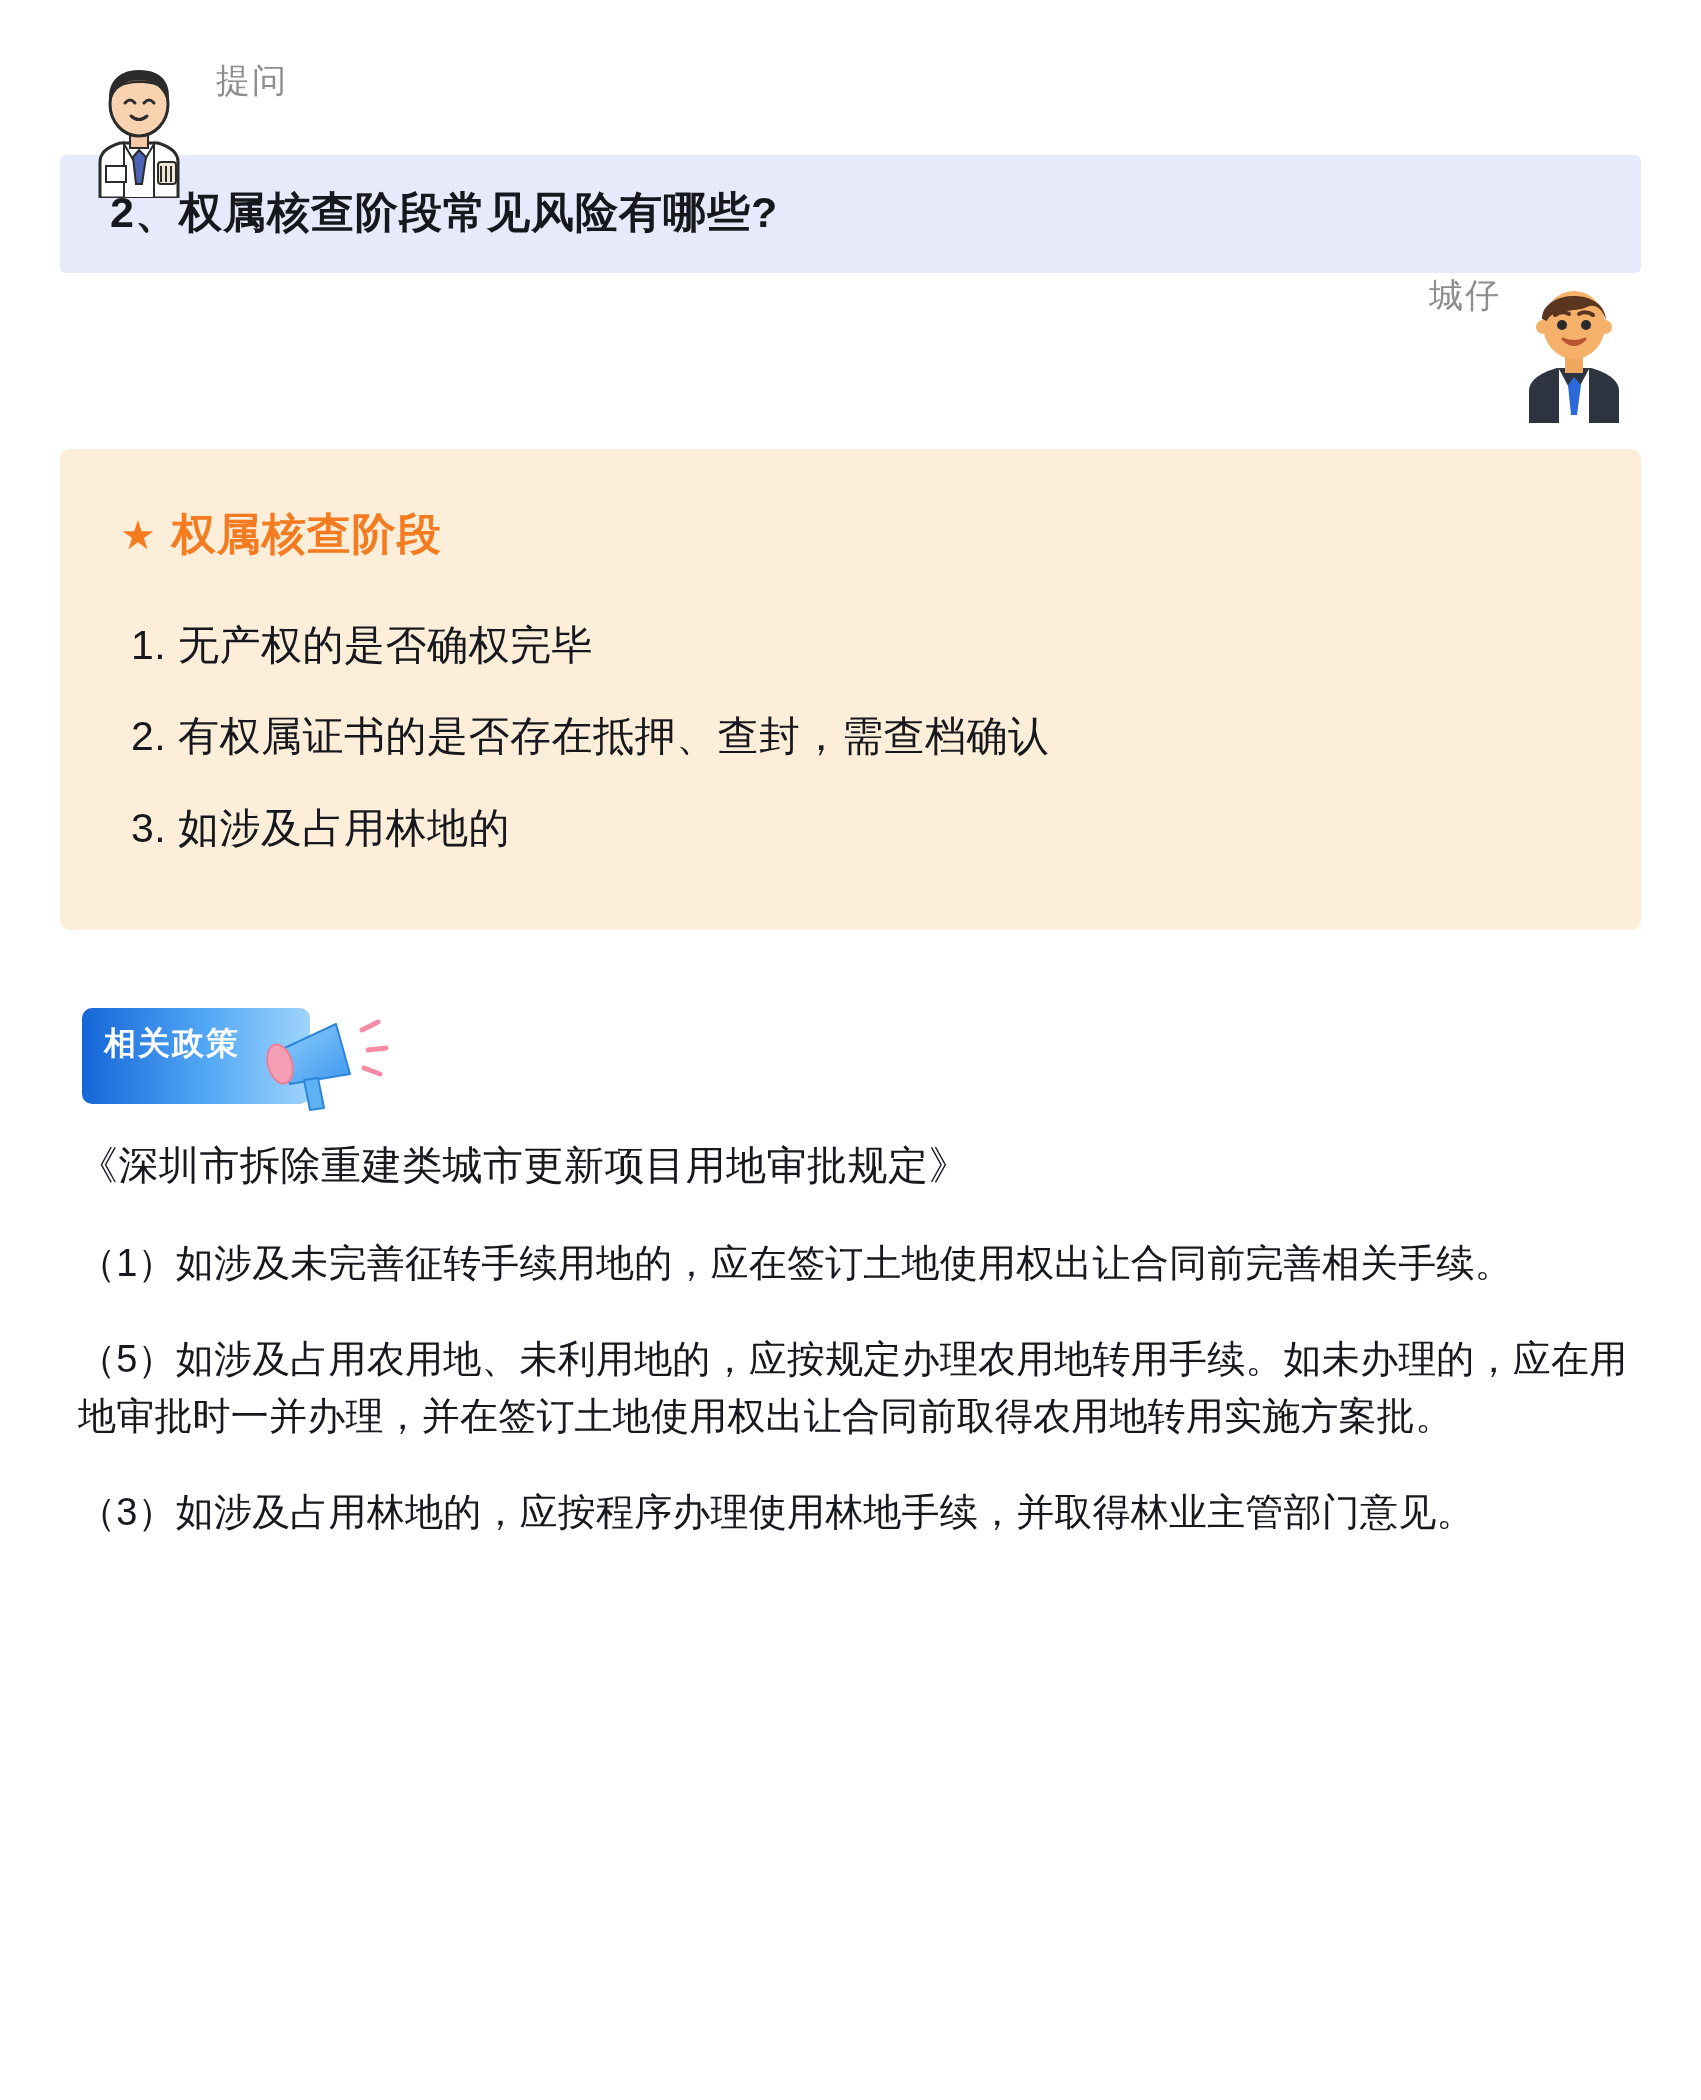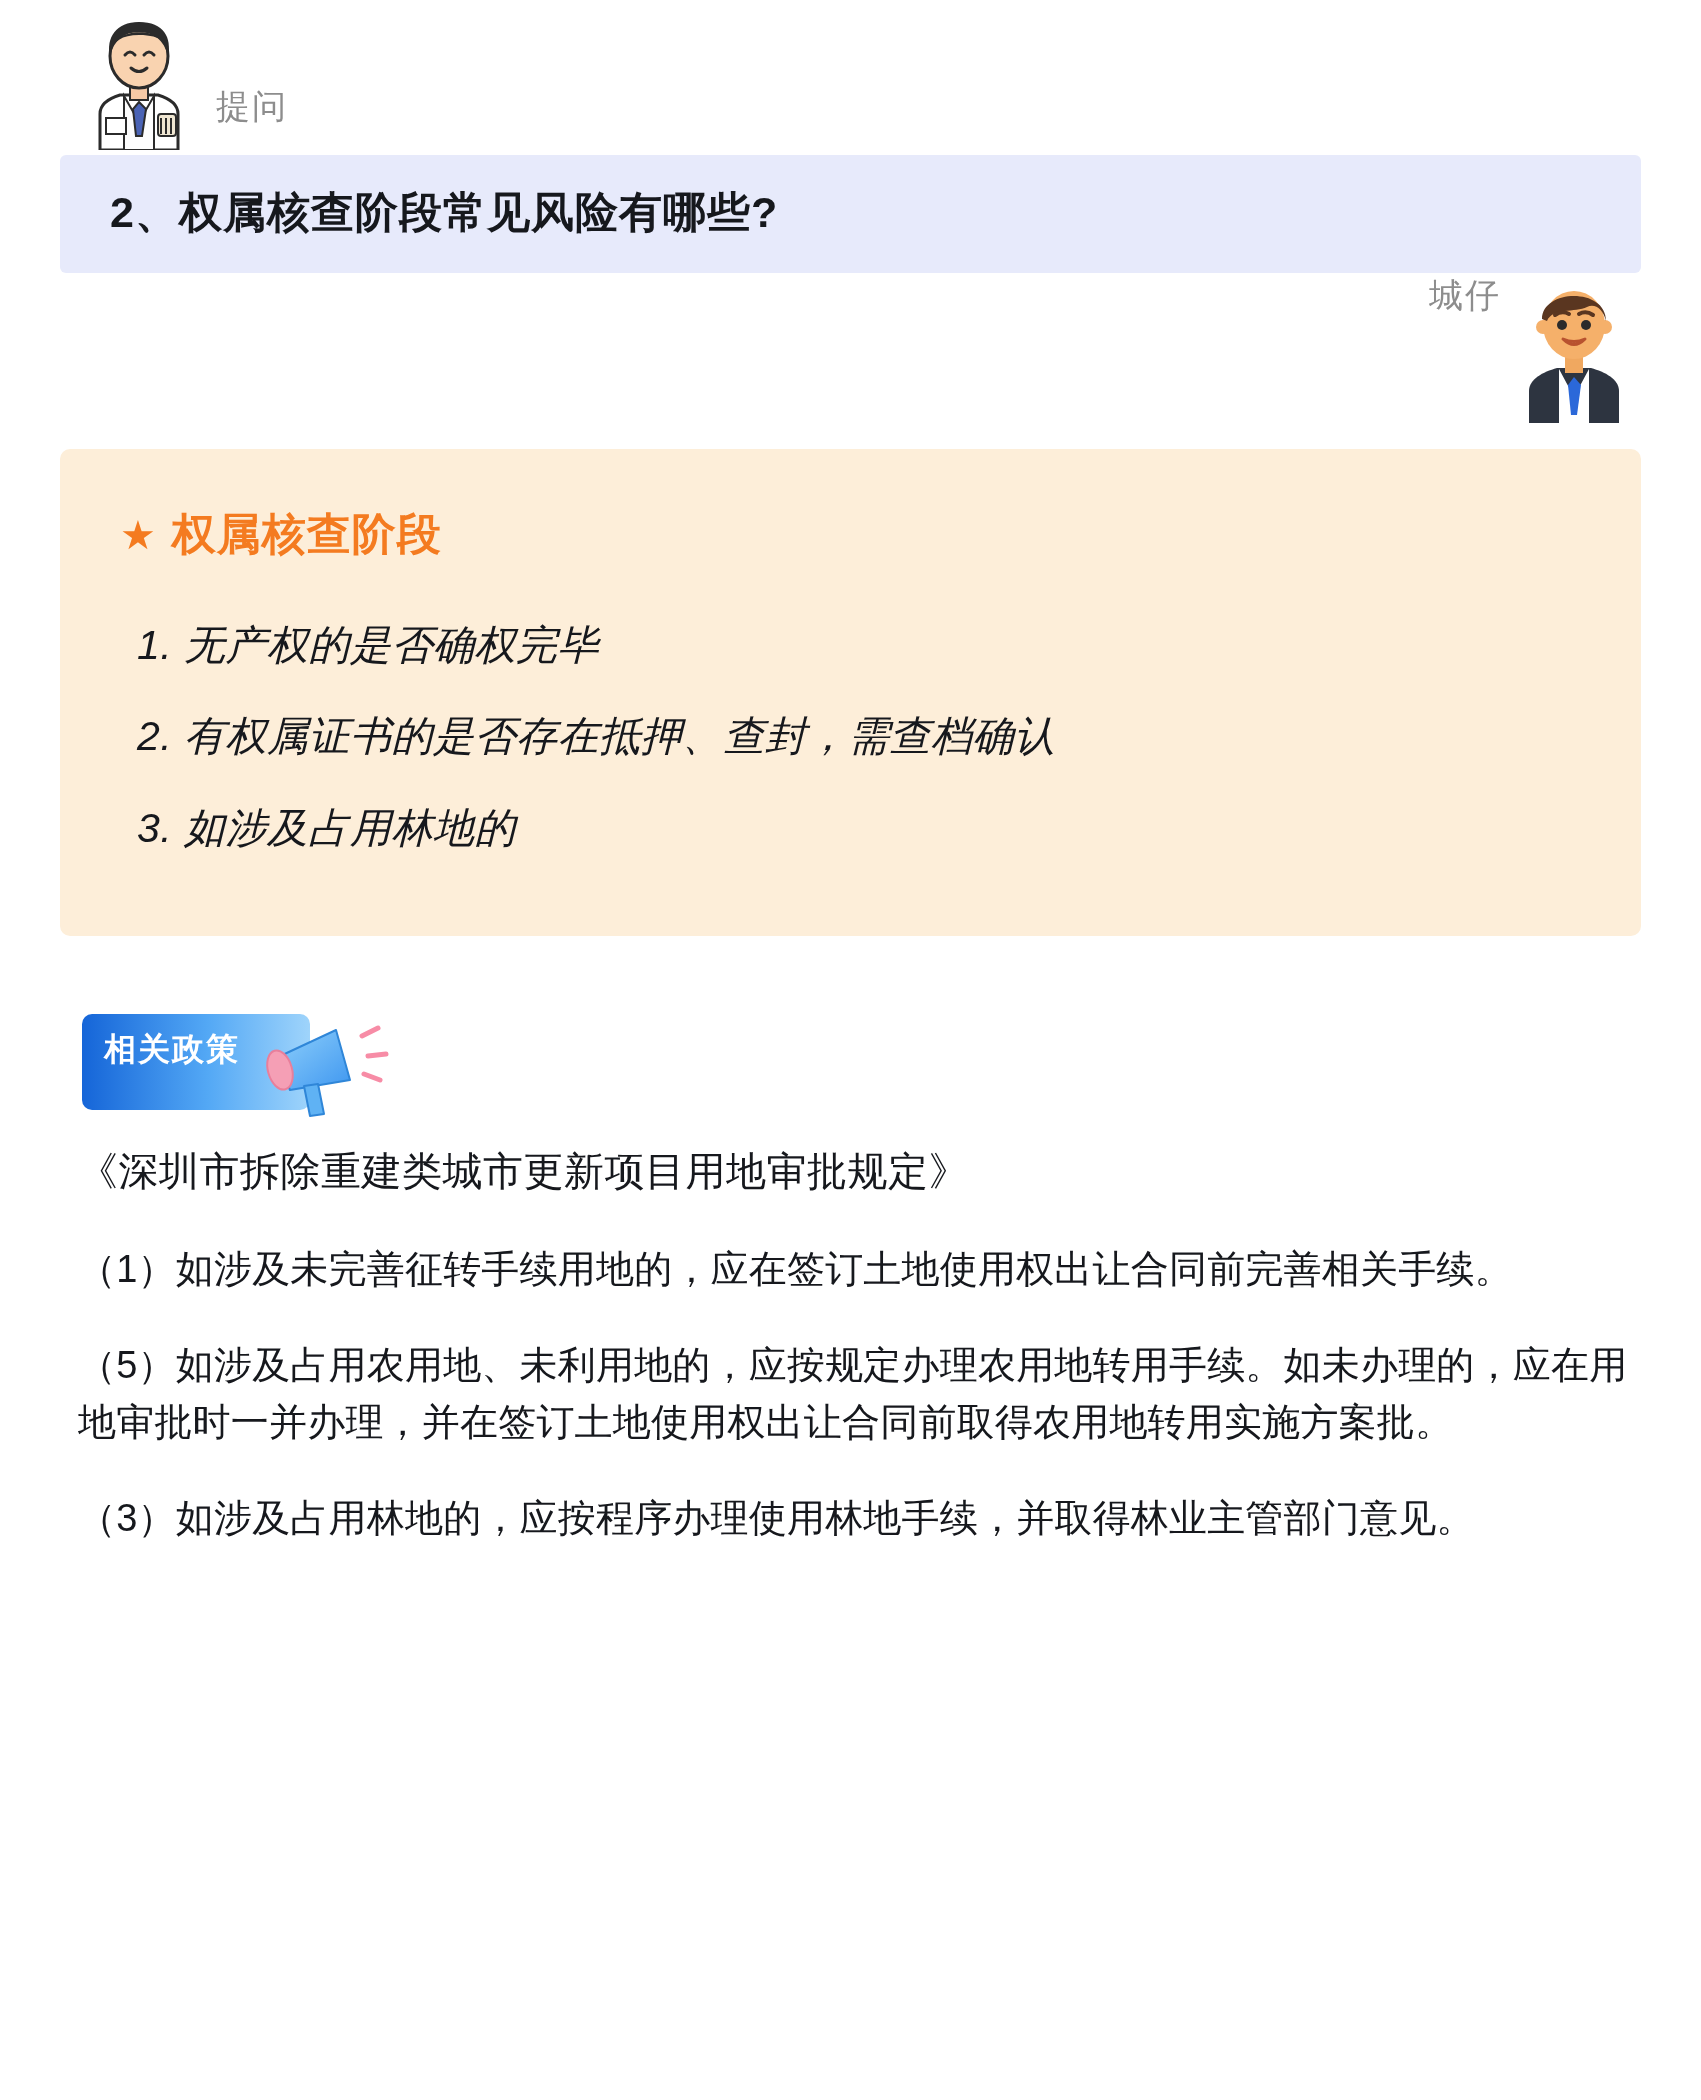--- a/index.html
+++ b/index.html
@@ -18,21 +18,21 @@
     width: 1701px;
     min-height: 2100px;
     position: relative;
     box-sizing: border-box;
     padding: 0 60px;
   }
 
   
   .ask-row {
     display: flex;
-    align-items: flex-end;
+    align-items: flex-start;
     gap: 18px;
     padding-top: 58px;
     padding-left: 20px;
     height: 150px;
     box-sizing: border-box;
   }
   .avatar {
     width: 118px;
     height: 140px;
     position: relative;
@@ -94,24 +94,23 @@
     font-size: 40px;
     line-height: 1;
   }
   .card-heading-text {
     font-size: 44px;
     font-weight: 700;
     color: #f47b20;
     letter-spacing: 1px;
   }
   ol.card-list {
-    margin: 18px;
+    margin: 12px;
     padding: 0 0 0 46px;
     list-style: decimal;
-    font-style: italic;
   }
   ol.card-list li {
     font-size: 41px;
     line-height: 1.35;
     color: #16181d;
     margin-bottom: 36px;
     letter-spacing: 0.5px;
   }
   ol.card-list li:last-child { margin-bottom: 0; }
 

